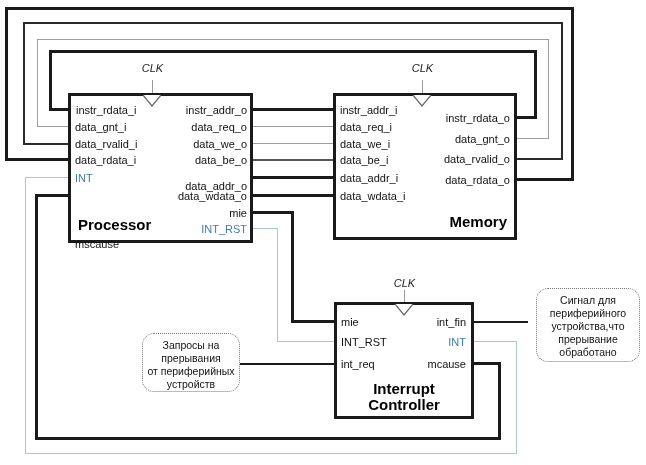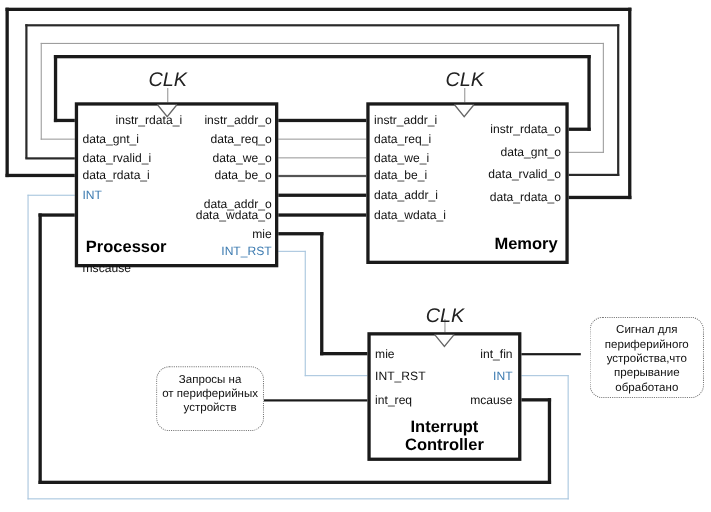--- a/index.html
+++ b/index.html
@@ -16,21 +16,21 @@
   .block{position:absolute;box-sizing:border-box;border:3px solid #1a1a1a;background:#ffffff;z-index:2;}
   
   .callout{position:absolute;box-sizing:border-box;border:1px dotted #777;border-radius:12px;
            background:#ffffff;z-index:2;text-align:center;font-size:10.5px;line-height:13px;color:#111;}
   .callout .pad{padding-top:5px;}
   
   .lbl{position:absolute;z-index:3;font-size:11px;line-height:12px;color:#111;white-space:nowrap;}
   .lbl.r{text-align:right;}
   .blue-t{color:#3e7cb1;}
   .title{position:absolute;z-index:3;font-size:15px;font-weight:bold;color:#000;white-space:nowrap;}
-  .clk{position:absolute;z-index:3;font-size:18px;font-style:italic;color:#222;width:45px;text-align:center;}
+  .clk{position:absolute;z-index:3;font-size:11px;font-style:italic;color:#222;width:45px;text-align:center;}
   .tri{position:absolute;z-index:3;}
 </style>
 </head>
 <body>
 
 <div id="stage">
 
   <div class="w" style="left:251px;top:108px;width:84px;height:3px;"></div>
   <div class="w gray" style="left:251px;top:126px;width:84px;height:1px;"></div>
   <div class="w gray" style="left:251px;top:143px;width:84px;height:1px;"></div>
@@ -101,21 +101,21 @@
     <path d="M1,0 L10,11 L19,0" fill="#ffffff" stroke="#666" stroke-width="1.2"></path>
     </svg>
   <svg class="tri" style="left:394px;top:304px;" width="20" height="13">
     <path d="M1,0 L10,11 L19,0" fill="#ffffff" stroke="#666" stroke-width="1.2"></path>
     </svg>
 
   <div class="clk" style="left:130px;top:62px;">CLK</div>
   <div class="clk" style="left:400px;top:62px;">CLK</div>
   <div class="clk" style="left:382px;top:277px;">CLK</div>
 
-  <div class="lbl" style="left:87px;top:104px;padding-left:18px;">instr_rdata_i</div>
+  <div class="lbl" style="left:58px;top:104px;padding-left:18px;">instr_rdata_i</div>
   <div class="lbl" style="left:75px;top:121px;">data_gnt_i</div>
   <div class="lbl" style="left:75px;top:138px;">data_rvalid_i</div>
   <div class="lbl" style="left:75px;top:154px;text-align:center;">data_rdata_i</div>
   <div class="lbl blue-t" style="left:75px;top:172px;">INT</div>
   <div class="lbl" style="left:75px;top:190px;margin-top:48px;">mscause</div>
 
   <div class="lbl r" style="right:399px;top:104px;">instr_addr_o</div>
   <div class="lbl r" style="right:399px;top:121px;">data_req_o</div>
   <div class="lbl r" style="right:399px;top:138px;">data_we_o</div>
   <div class="lbl r" style="right:399px;top:154px;">data_be_o</div>
@@ -149,20 +149,21 @@
   <div class="lbl r" style="right:180px;top:358px;">mcause</div>
 
   <div class="title" style="left:334px;top:381px;width:140px;text-align:center;line-height:16px;">
     <div>Interrupt</div>
     <div>Controller</div>
   </div>
 
   <div class="callout" style="left:142px;top:333px;width:98px;height:59px;">
     <div class="pad">
       <div>Запросы на</div>
+      <div>прерывания</div>
       <div>от периферийных</div>
       <div>устройств</div>
     </div>
   </div>
 
   <div class="callout" style="left:536px;top:288px;width:104px;height:74px;">
     <div class="pad">
       <div>Сигнал для</div>
       <div>периферийного</div>
       <div>устройства,что</div>

